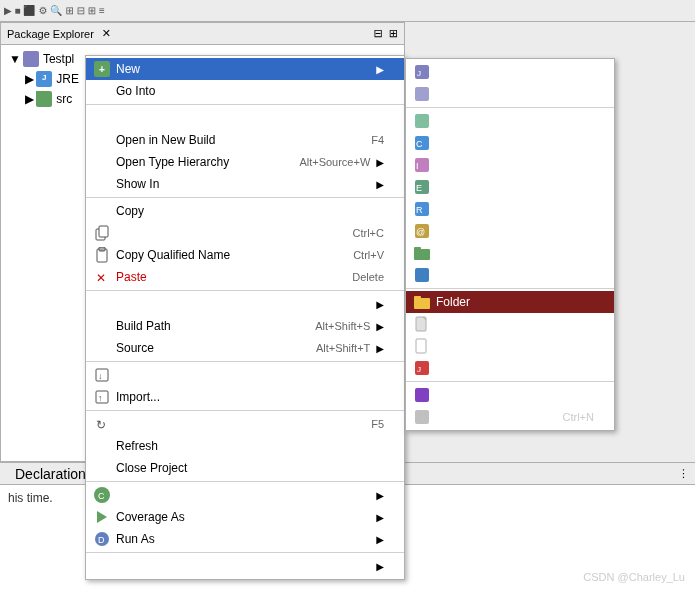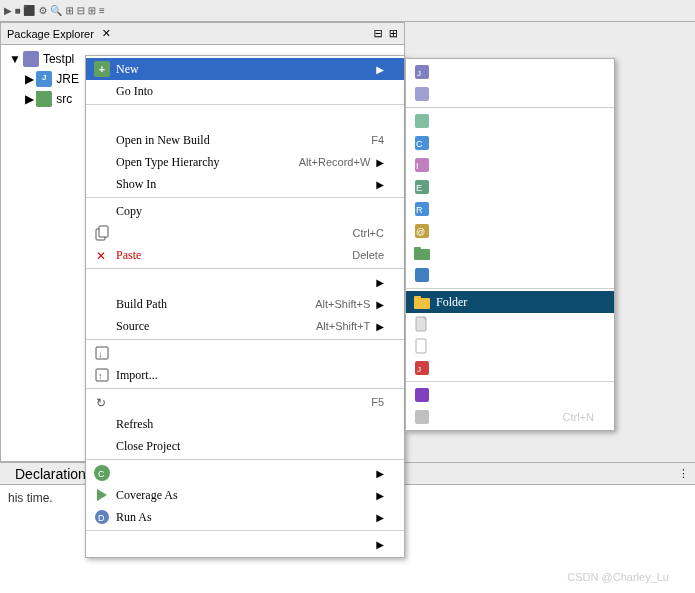--- a/index.html
+++ b/index.html
@@ -101,21 +101,20 @@
 
     .menu-item .item-icon {
       width: 16px;
       height: 16px;
       margin-right: 6px;
       flex-shrink: 0;
     }
 
     .menu-item .item-label {
       flex: 1;
-      font-family: Liberation Serif, serif;
     }
 
     .menu-item .shortcut {
       margin-left: auto;
       color: #666;
       font-size: 11px;
     }
 
     .menu-item.highlighted .shortcut {
       color: #CCC;
@@ -149,21 +148,21 @@
     .submenu-item {
       display: flex;
       align-items: center;
       padding: 3px 20px 3px 8px;
       cursor: pointer;
       position: relative;
       min-height: 22px;
     }
 
     .submenu-item.highlighted {
-      background: #0c4a6e;
+      background: #7f1d1d;
       color: white;
     }
 
     .submenu-item .item-icon {
       width: 16px;
       height: 16px;
       margin-right: 6px;
       flex-shrink: 0;
     }
 
@@ -210,21 +209,21 @@
     .bottom-content {
       padding: 6px 8px;
       font-size: 12px;
       color: #333;
     }
 
     
     .watermark {
       position: absolute;
       bottom: 10px;
-      right: 26px;
+      right: 10px;
       color: rgba(200, 200, 200, 0.9);
       font-size: 11px;
     }
 
     .icon-java {
       display: inline-block;
       width: 14px;
       height: 14px;
       background: #4A90D9;
       border-radius: 2px;
@@ -501,21 +500,21 @@
 
     <div class="menu-item">
       <span class="item-icon" style="width:16px;height:16px;"></span>
       <span class="item-label">Open in New Build</span>
       <span class="shortcut">F4</span>
     </div>
 
     <div class="menu-item">
       <span class="item-icon" style="width:16px;height:16px;"></span>
       <span class="item-label">Open Type Hierarchy</span>
-      <span class="shortcut">Alt+Record+W</span>
+      <span class="shortcut">Alt+Source+W</span>
       <span class="arrow">▶</span>
     </div>
 
     <div class="menu-item">
       <span class="item-icon" style="width:16px;height:16px;"></span>
       <span class="item-label">Show In</span>
       <span class="arrow">▶</span>
     </div>
 
     <div class="menu-separator"></div>
@@ -529,20 +528,30 @@
       <span class="item-icon">
         <svg width="16" height="16">
             <rect x="2" y="4" width="9" height="11" rx="1" fill="none" stroke="#555" stroke-width="1"></rect>
             <rect x="5" y="1" width="9" height="11" rx="1" fill="#FFF" stroke="#555" stroke-width="1"></rect>
           </svg>
       </span>
       <span class="item-label"></span>
       <span class="shortcut">Ctrl+C</span>
     </div>
 
+    <div class="menu-item">
+      <span class="item-icon">
+        <svg width="16" height="16">
+            <rect x="3" y="2" width="10" height="13" rx="1" fill="#FFF" stroke="#555" stroke-width="1"></rect>
+            <rect x="5" y="0" width="6" height="4" rx="1" fill="#AAA" stroke="#555" stroke-width="1"></rect>
+          </svg>
+      </span>
+      <span class="item-label">Copy Qualified Name</span>
+      <span class="shortcut">Ctrl+V</span>
+    </div>
 
     <div class="menu-item">
       <span class="item-icon">
         <svg width="16" height="16">
             <text x="2" y="13" font-size="12" fill="#CC0000">✕</text>
           </svg>
       </span>
       <span class="item-label delete-red">Paste</span>
       <span class="shortcut">Delete</span>
     </div>

